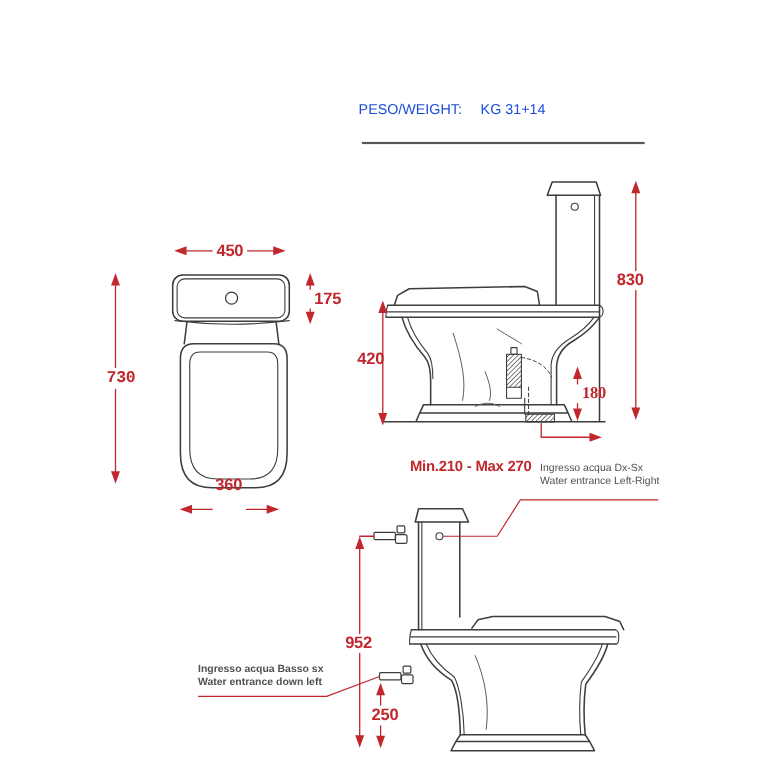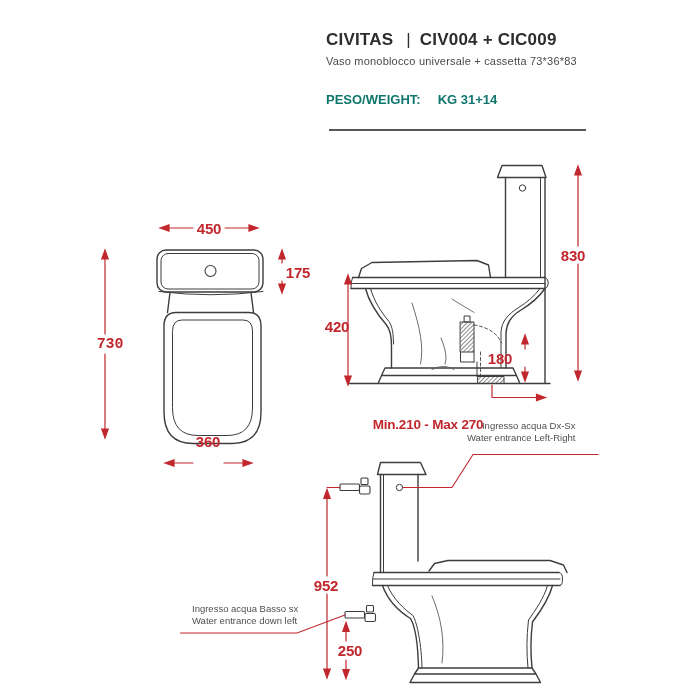--- a/index.html
+++ b/index.html
@@ -4,37 +4,33 @@
 <style>
   html,body{margin:0;padding:0;background:#fff;}
   #page{position:relative;width:700px;height:700px;background:#ffffff;overflow:hidden;
         font-family:"Liberation Sans", sans-serif;}
   #drawing{position:absolute;left:0;top:0;}
   .hdr{position:absolute;white-space:nowrap;}
   .title{top:30px;left:326px;font-size:17px;font-weight:700;color:#2d2d2d;letter-spacing:.2px;}
   .title .sep{margin:0 9px 0 13px;font-weight:400;color:#2d2d2d;}
   .sub-it{top:55px;left:326px;font-size:11px;color:#4a4a4a;letter-spacing:.2px;}
   .sub-en{top:68px;left:326px;font-size:11px;color:#9a9a9a;letter-spacing:.2px;}
-  .weight{top:92px;left:326px;font-size:13px;font-weight:700;color:#0f766e;}
+  .weight{top:92px;left:326px;font-size:13px;font-weight:400;color:#1d4ed8;}
   .weight .val{margin-left:17px;}
   .divider{position:absolute;top:129px;left:329px;width:257px;height:2px;background:#575757;}
   .dim{position:absolute;transform:translate(-50%,-50%);color:#c1272d;font-size:15px;
        font-weight:700;white-space:nowrap;letter-spacing:-.2px;}
   .dim.small{font-size:13.5px;margin-top:22px;}
   .ann{position:absolute;color:#4f4f4f;font-size:9.5px;line-height:11.5px;white-space:nowrap;}
 </style>
 </head>
 <body>
 
 <div id="page">
 
-  <div class="hdr title">
-    <span>CIVITAS</span><span class="sep">|</span><span>CIV004 + CIC009</span>
-  </div>
-  <div class="hdr sub-it">Vaso monoblocco universale  + cassetta 73*36*83</div>
   <div class="hdr weight">
     <span>PESO/WEIGHT:</span><span class="val">KG 31+14</span>
   </div>
   <div class="divider"></div>
 
   <svg id="drawing" width="700" height="700" viewBox="0 0 700 700">
     <defs>
       <pattern id="hatch" patternUnits="userSpaceOnUse" width="3" height="3" patternTransform="rotate(45)">
         <line x1="0" y1="0" x2="0" y2="3" stroke="#3d3d3d" stroke-width="1.2"></line>
       </pattern>
@@ -146,27 +142,27 @@
       <path d="M180.5,633 L297,633 L345,615" fill="none" stroke-width="1.1"></path>
     </g>
   </svg>
 
   <span class="dim" style="left:209px;top:228px;text-align:center;">450</span>
   <span class="dim" style="left:298px;top:272px;">175</span>
   <span class="dim" style="left:110px;top:344px;font-family:Liberation Mono, monospace;">730</span>
   <span class="dim" style="left:208px;top:441px;">360</span>
   <span class="dim" style="left:573px;top:255px;">830</span>
   <span class="dim" style="left:337px;top:326px;">420</span>
-  <span class="dim" style="left:500px;top:358px;">180</span>
+  <span class="dim" style="left:540px;top:358px;font-family:Liberation Serif, serif;">180</span>
   <span class="dim small" style="left:428px;top:402px;">Min.210 - Max 270</span>
   <span class="dim" style="left:326px;top:585px;">952</span>
   <span class="dim" style="left:350px;top:650px;">250</span>
 
-  <div class="ann" style="left:467px;top:420px;text-align:right;">
+  <div class="ann" style="left:491px;top:420px;">
     <div>Ingresso acqua Dx-Sx</div>
     <div>Water entrance Left-Right</div>
   </div>
-  <div class="ann" style="left:192px;top:603px;">
+  <div class="ann" style="left:180px;top:603px;font-weight:bold;">
     <div>Ingresso acqua Basso sx</div>
     <div>Water entrance down left</div>
   </div>
 
 </div>
 
 </body></html>

